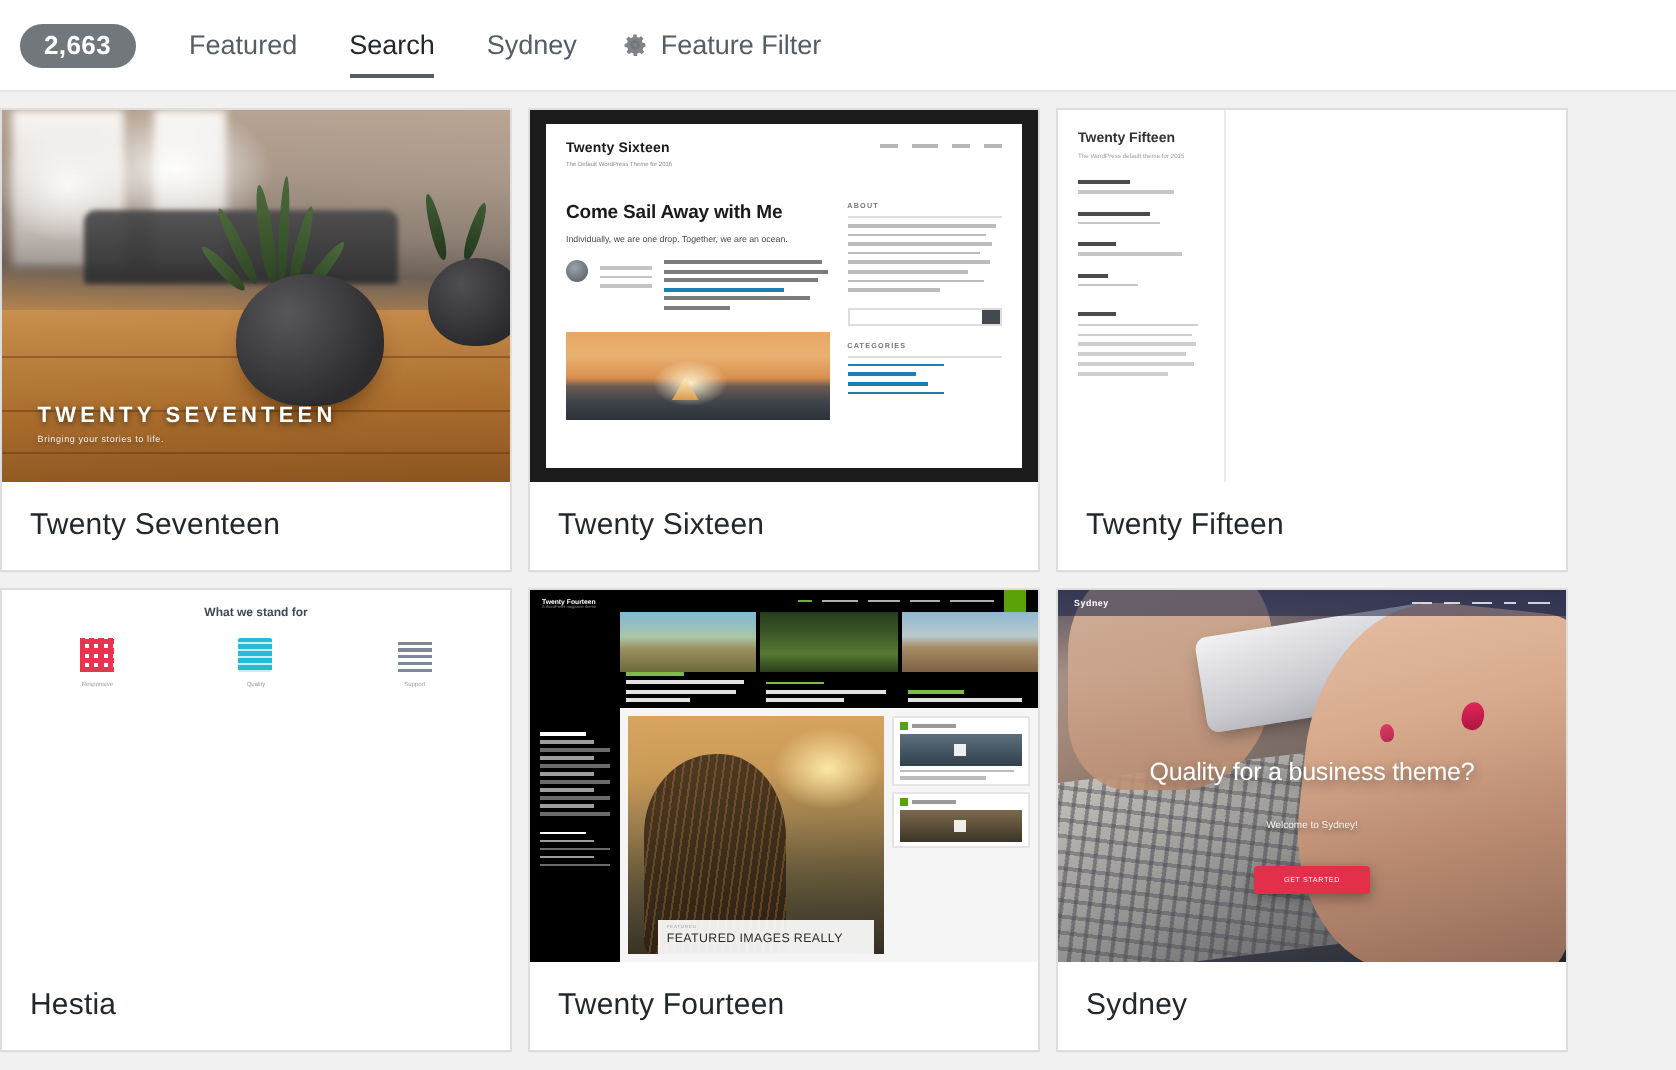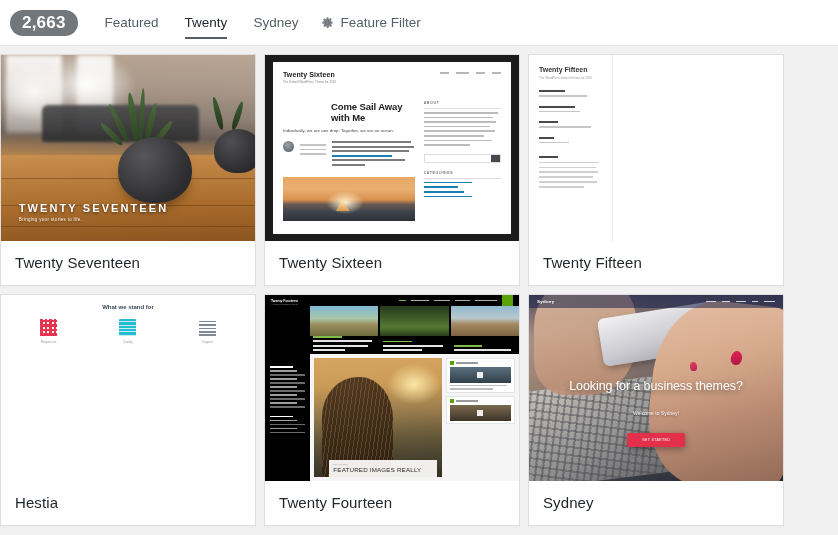--- a/index.html
+++ b/index.html
@@ -18,21 +18,21 @@
     background: #fff;
     border-bottom: 1px solid #e5e5e5;
     display: flex;
     align-items: center;
     padding: 0 14px 0 10px;
     position: relative;
   }
   .count-badge {
     background: #72777c;
     color: #fff;
-    font-size: 17px;
+    font-size: 13px;
     font-weight: 600;
     border-radius: 14px;
     padding: 4px 12px 5px;
     line-height: 1;
     letter-spacing: .2px;
     margin-right: 14px;
   }
   .nav-tabs { display: flex; align-items: center; height: 46px; }
   .nav-tab {
     position: relative;
@@ -181,21 +181,21 @@
   
   .ts16 { background: #1c1c1c; padding: 7px 8px; }
   .ts16 .page { background: #fff; width: 100%; height: 100%; padding: 9px 10px; position: relative; overflow: hidden; }
   .ts16 .sitetitle { font-size: 7px; font-weight: 700; color: #1a1a1a; letter-spacing: .1px; }
   .ts16 .sitedesc { font-size: 3px; color: #8a8a8a; margin-top: 2px; }
   .ts16 .topnav { position: absolute; right: 10px; top: 10px; display: flex; gap: 7px; }
   .ts16 .topnav i { display: block; width: 13px; height: 2px; background: #b6b6b6; }
   .ts16 .topnav i.s { width: 9px; }
   .ts16 .body { display: flex; gap: 9px; margin-top: 17px; }
   .ts16 .main { width: 63%; }
-  .ts16 h1 { font-size: 9.5px; font-weight: 700; color: #1a1a1a; letter-spacing: -.1px; margin-left: 48px; }
+  .ts16 h1 { font-size: 9.5px; font-weight: 700; color: #1a1a1a; letter-spacing: -.1px; }
   .ts16 .sub { font-size: 4.4px; color: #4a4a4a; margin-top: 5px; }
   .ts16 .meta-row { display: flex; gap: 6px; margin-top: 8px; }
   .ts16 .avatar {
     width: 11px; height: 11px; border-radius: 50%;
     background: radial-gradient(circle at 40% 35%, #9aa3ab, #51585f);
     flex: none;
   }
   .ts16 .metacol { width: 26px; flex: none; }
   .ts16 .metacol i { display: block; height: 1.6px; background: #c4c4c4; margin-top: 3px; }
   .ts16 .ptext { flex: 1; }
@@ -461,21 +461,21 @@
   }
 </style>
 </head>
 <body>
 
 <div class="theme-navbar">
   <div class="count-badge">2,663</div>
 
   <div class="nav-tabs">
     <a class="nav-tab">Featured</a>
-    <a class="nav-tab active">Twenty</a>
+    <a class="nav-tab active">Search</a>
     <a class="nav-tab">Sydney</a>
   </div>
 
   <div class="feature-filter">
     <span>
       <svg class="gear" viewBox="0 0 20 20" fill="#72777c" aria-hidden="true">
         <path d="M10 6.4a3.6 3.6 0 1 0 0 7.2 3.6 3.6 0 0 0 0-7.2zm0 5.4a1.8 1.8 0 1 1 0-3.6 1.8 1.8 0 0 1 0 3.6z"></path>
         <path d="M18 11.3v-2.6l-2.1-.35a6.2 6.2 0 0 0-.64-1.55l1.24-1.73-1.84-1.84-1.73 1.24a6.2 6.2 0 0 0-1.55-.64L11.3 2h-2.6l-.35 2.1a6.2 6.2 0 0 0-1.55.64L5.07 3.5 3.23 5.34l1.24 1.73a6.2 6.2 0 0 0-.64 1.55L2 8.97v2.6l2.1.35c.14.55.36 1.07.64 1.55L3.5 15.2l1.84 1.84 1.73-1.24c.48.28 1 .5 1.55.64l.35 2.1h2.6l.35-2.1a6.2 6.2 0 0 0 1.55-.64l1.73 1.24 1.84-1.84-1.24-1.73c.28-.48.5-1 .64-1.55L18 11.3z" opacity=".9"></path>
       </svg>
     </span>
@@ -751,21 +751,21 @@
         <div class="topbar">
           <div class="logo">Sydney</div>
           <div class="mnav">
               <i></i>
               <i style="width:8px"></i>
               <i></i>
               <i style="width:6px"></i>
               <i style="width:11px"></i>
             </div>
         </div>
-        <div class="htitle">Looking for a business themes?</div>
+        <div class="htitle">Quality for a business theme?</div>
         <div class="hsub">Welcome to Sydney!</div>
         <div class="cta">GET STARTED</div>
       </div>
     </div>
     <div class="theme-name">Sydney</div>
   </div>
 
 </div>
 
 </body></html>

